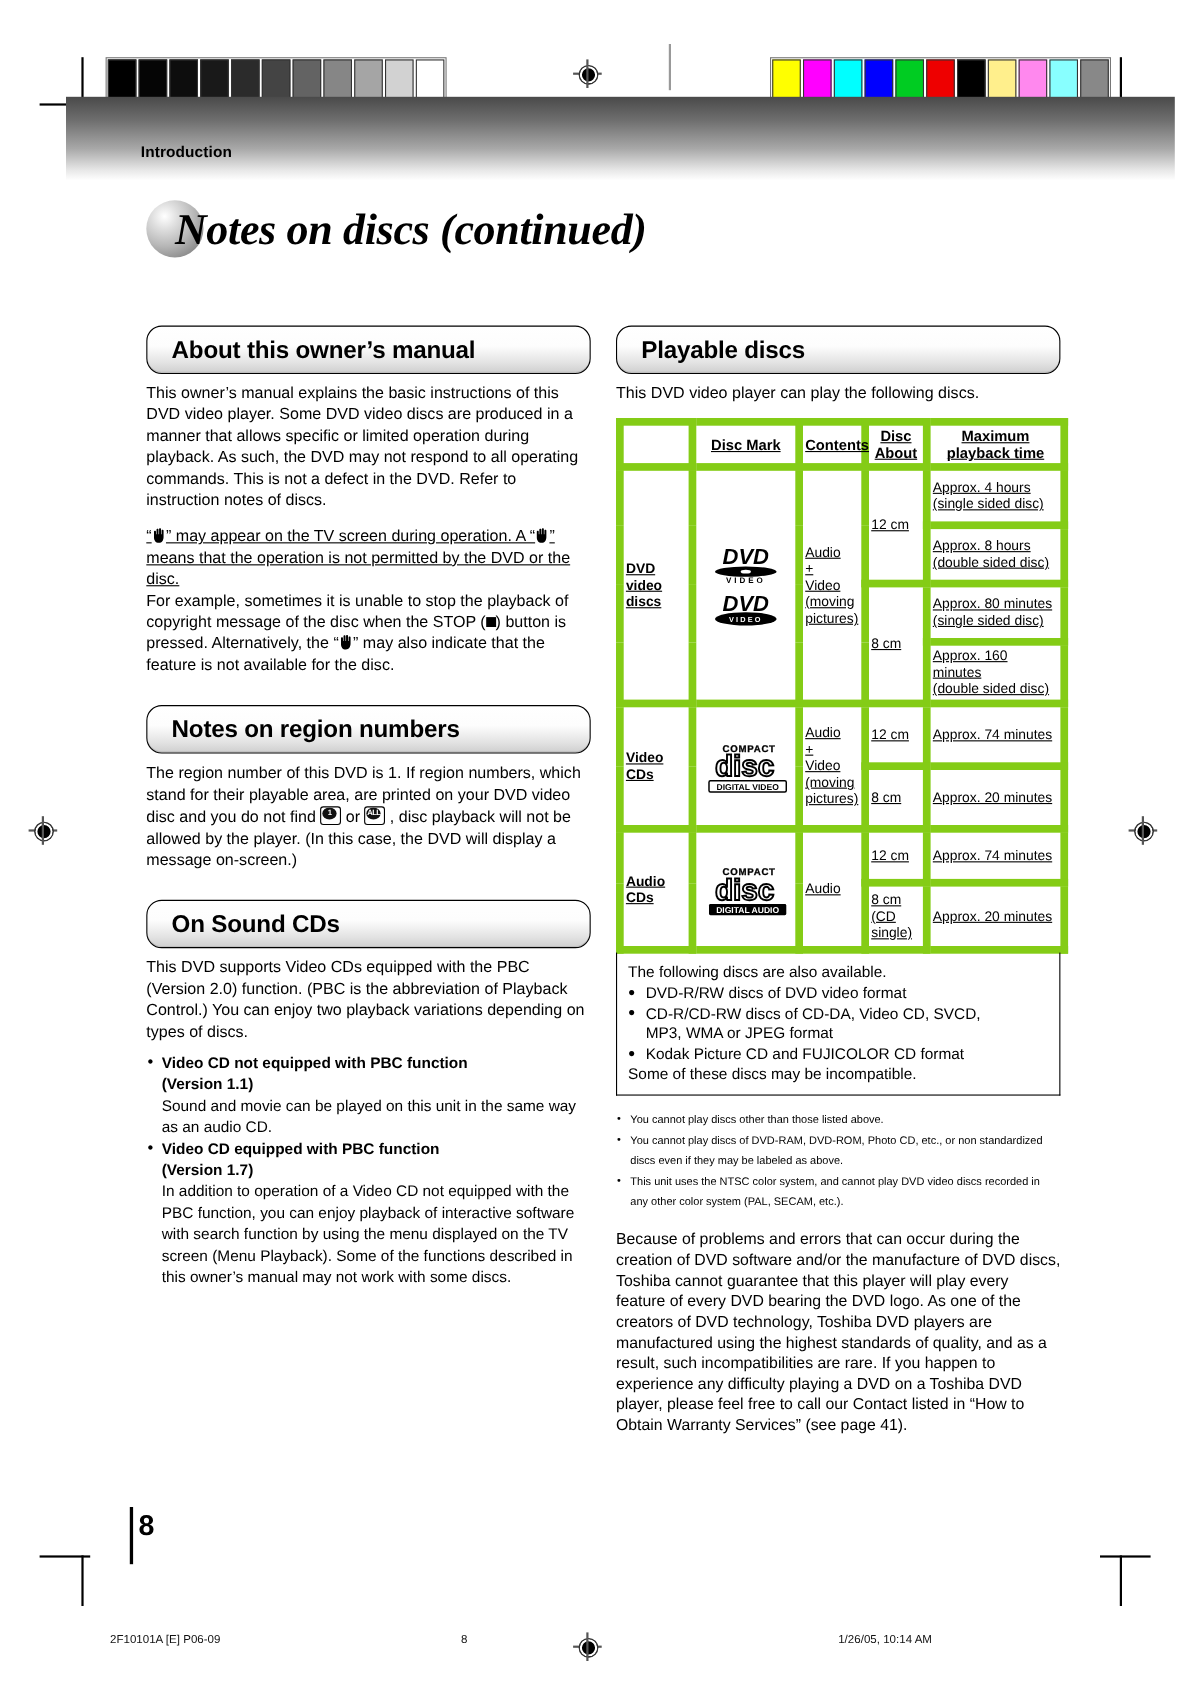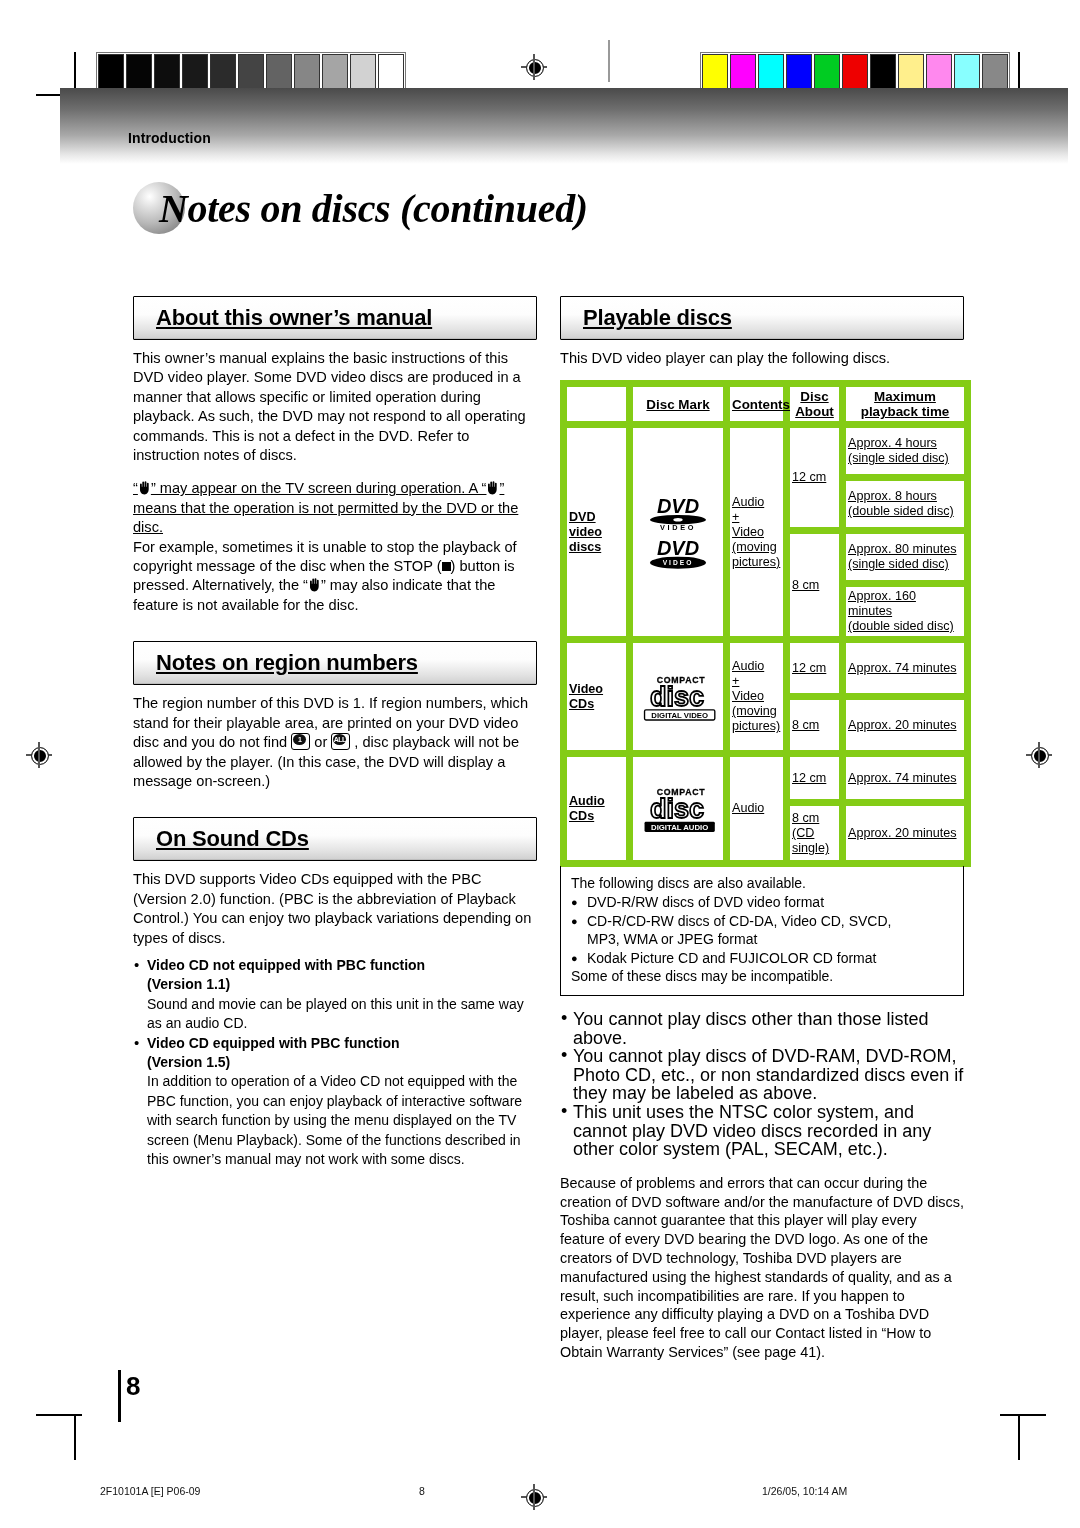--- a/index.html
+++ b/index.html
@@ -35,23 +35,23 @@
         position:absolute;left:0;top:4px;}
   .title-text{position:relative;margin-left:26px;font-family:"Liberation Serif","DejaVu Serif",serif;
         font-style:italic;font-weight:bold;font-size:40px;letter-spacing:-.3px;white-space:nowrap;}
 
   
   .col{position:absolute;top:296px;}
   .col.left{left:133px;width:404px;}
   .col.right{left:560px;width:404px;}
 
   
-  .pill{border:1.6px solid #000;border-radius:1px;height:42px;display:flex;align-items:center;
+  .pill{border:1.6px solid #000;border-radius:14px;height:42px;display:flex;align-items:center;
         background:linear-gradient(to bottom,#ffffff 0%,#fdfdfd 42%,#e3e3e3 78%,#cfcfcf 100%);
-        box-shadow:inset 0 -1px 0 #bdbdbd;text-decoration:underline;}
+        box-shadow:inset 0 -1px 0 #bdbdbd;}
   .pill b{font-size:22px;font-weight:bold;margin-left:22px;letter-spacing:-.2px;white-space:nowrap;}
 
   
   p.body{font-size:14.6px;line-height:19.4px;margin:9px 0 0 0;text-align:left;}
   p.body.tight{margin-top:14px;text-decoration:underline;}
   .hand{display:inline-block;width:13px;height:14px;vertical-align:-2px;position:relative;}
   .hand svg{position:absolute;left:0;top:0;}
   .sqstop{display:inline-block;width:9px;height:9px;background:#000;vertical-align:0px;}
   .regicon{display:inline-block;width:17px;height:15px;border:1.5px solid #000;border-radius:3px;
            position:relative;vertical-align:-3px;background:#fff;overflow:hidden;}
@@ -79,21 +79,21 @@
   .cdlogo{display:block;margin:2px auto;}
 
   .avail{border:1.6px solid #000;border-top:none;padding:8px 10px 9px 10px;width:404px;
          box-sizing:border-box;margin-top:-1px;}
   .avail .line{font-size:14px;line-height:18.6px;}
   .avail .b{padding-left:16px;position:relative;}
   .avail .b:before{content:"\25CF";position:absolute;left:0;top:0;font-size:11px;}
   .avail .cont{padding-left:16px;}
 
   ul.notes{list-style:none;margin:14px 0 0 0;padding:0;}
-  ul.notes li{font-size:18px;line-height:18.6px;padding-left:13px;position:relative;}
+  ul.notes li{font-size:10px;line-height:18.6px;padding-left:13px;position:relative;}
   ul.notes li:before{content:"\2022";position:absolute;left:1px;top:-1px;}
 
   p.closing{font-size:14.4px;line-height:18.8px;margin:15px 0 0 0;}
 
   
   .pgrule{position:absolute;left:118px;top:1370px;width:2.5px;height:52px;background:#000;}
   .pgnum{position:absolute;left:126px;top:1371px;font-size:26px;font-weight:bold;}
   .footer{position:absolute;top:1485px;font-size:10.5px;color:#111;}
   .f1{left:100px;} .f2{left:419px;} .f3{left:762px;}
 </style>
@@ -191,21 +191,21 @@
     <p class="body">This DVD supports Video CDs equipped with the PBC (Version 2.0) function. (PBC is the abbreviation of Playback Control.) You can enjoy two playback variations depending on types of discs.</p>
 
     <ul class="dots">
       <li>
         <b>Video CD not equipped with PBC function</b>
         <b style="display:block">(Version 1.1)</b>
         <span class="sub">Sound and movie can be played on this unit in the same way as an audio CD.</span>
       </li>
       <li>
         <b>Video CD equipped with PBC function</b>
-        <b style="display:block">(Version 1.5)</b>
+        <b style="display:block">(Version 1.7)</b>
         <span class="sub">In addition to operation of a Video CD not equipped with the PBC function, you can enjoy playback of interactive software with search function by using the menu displayed on the TV screen (Menu Playback). Some of the functions described in this owner’s manual may not work with some discs.</span>
       </li>
     </ul>
   </div>
 
   <div class="col right">
 
     <div class="pill">
       <b>Playable discs</b>
     </div>

